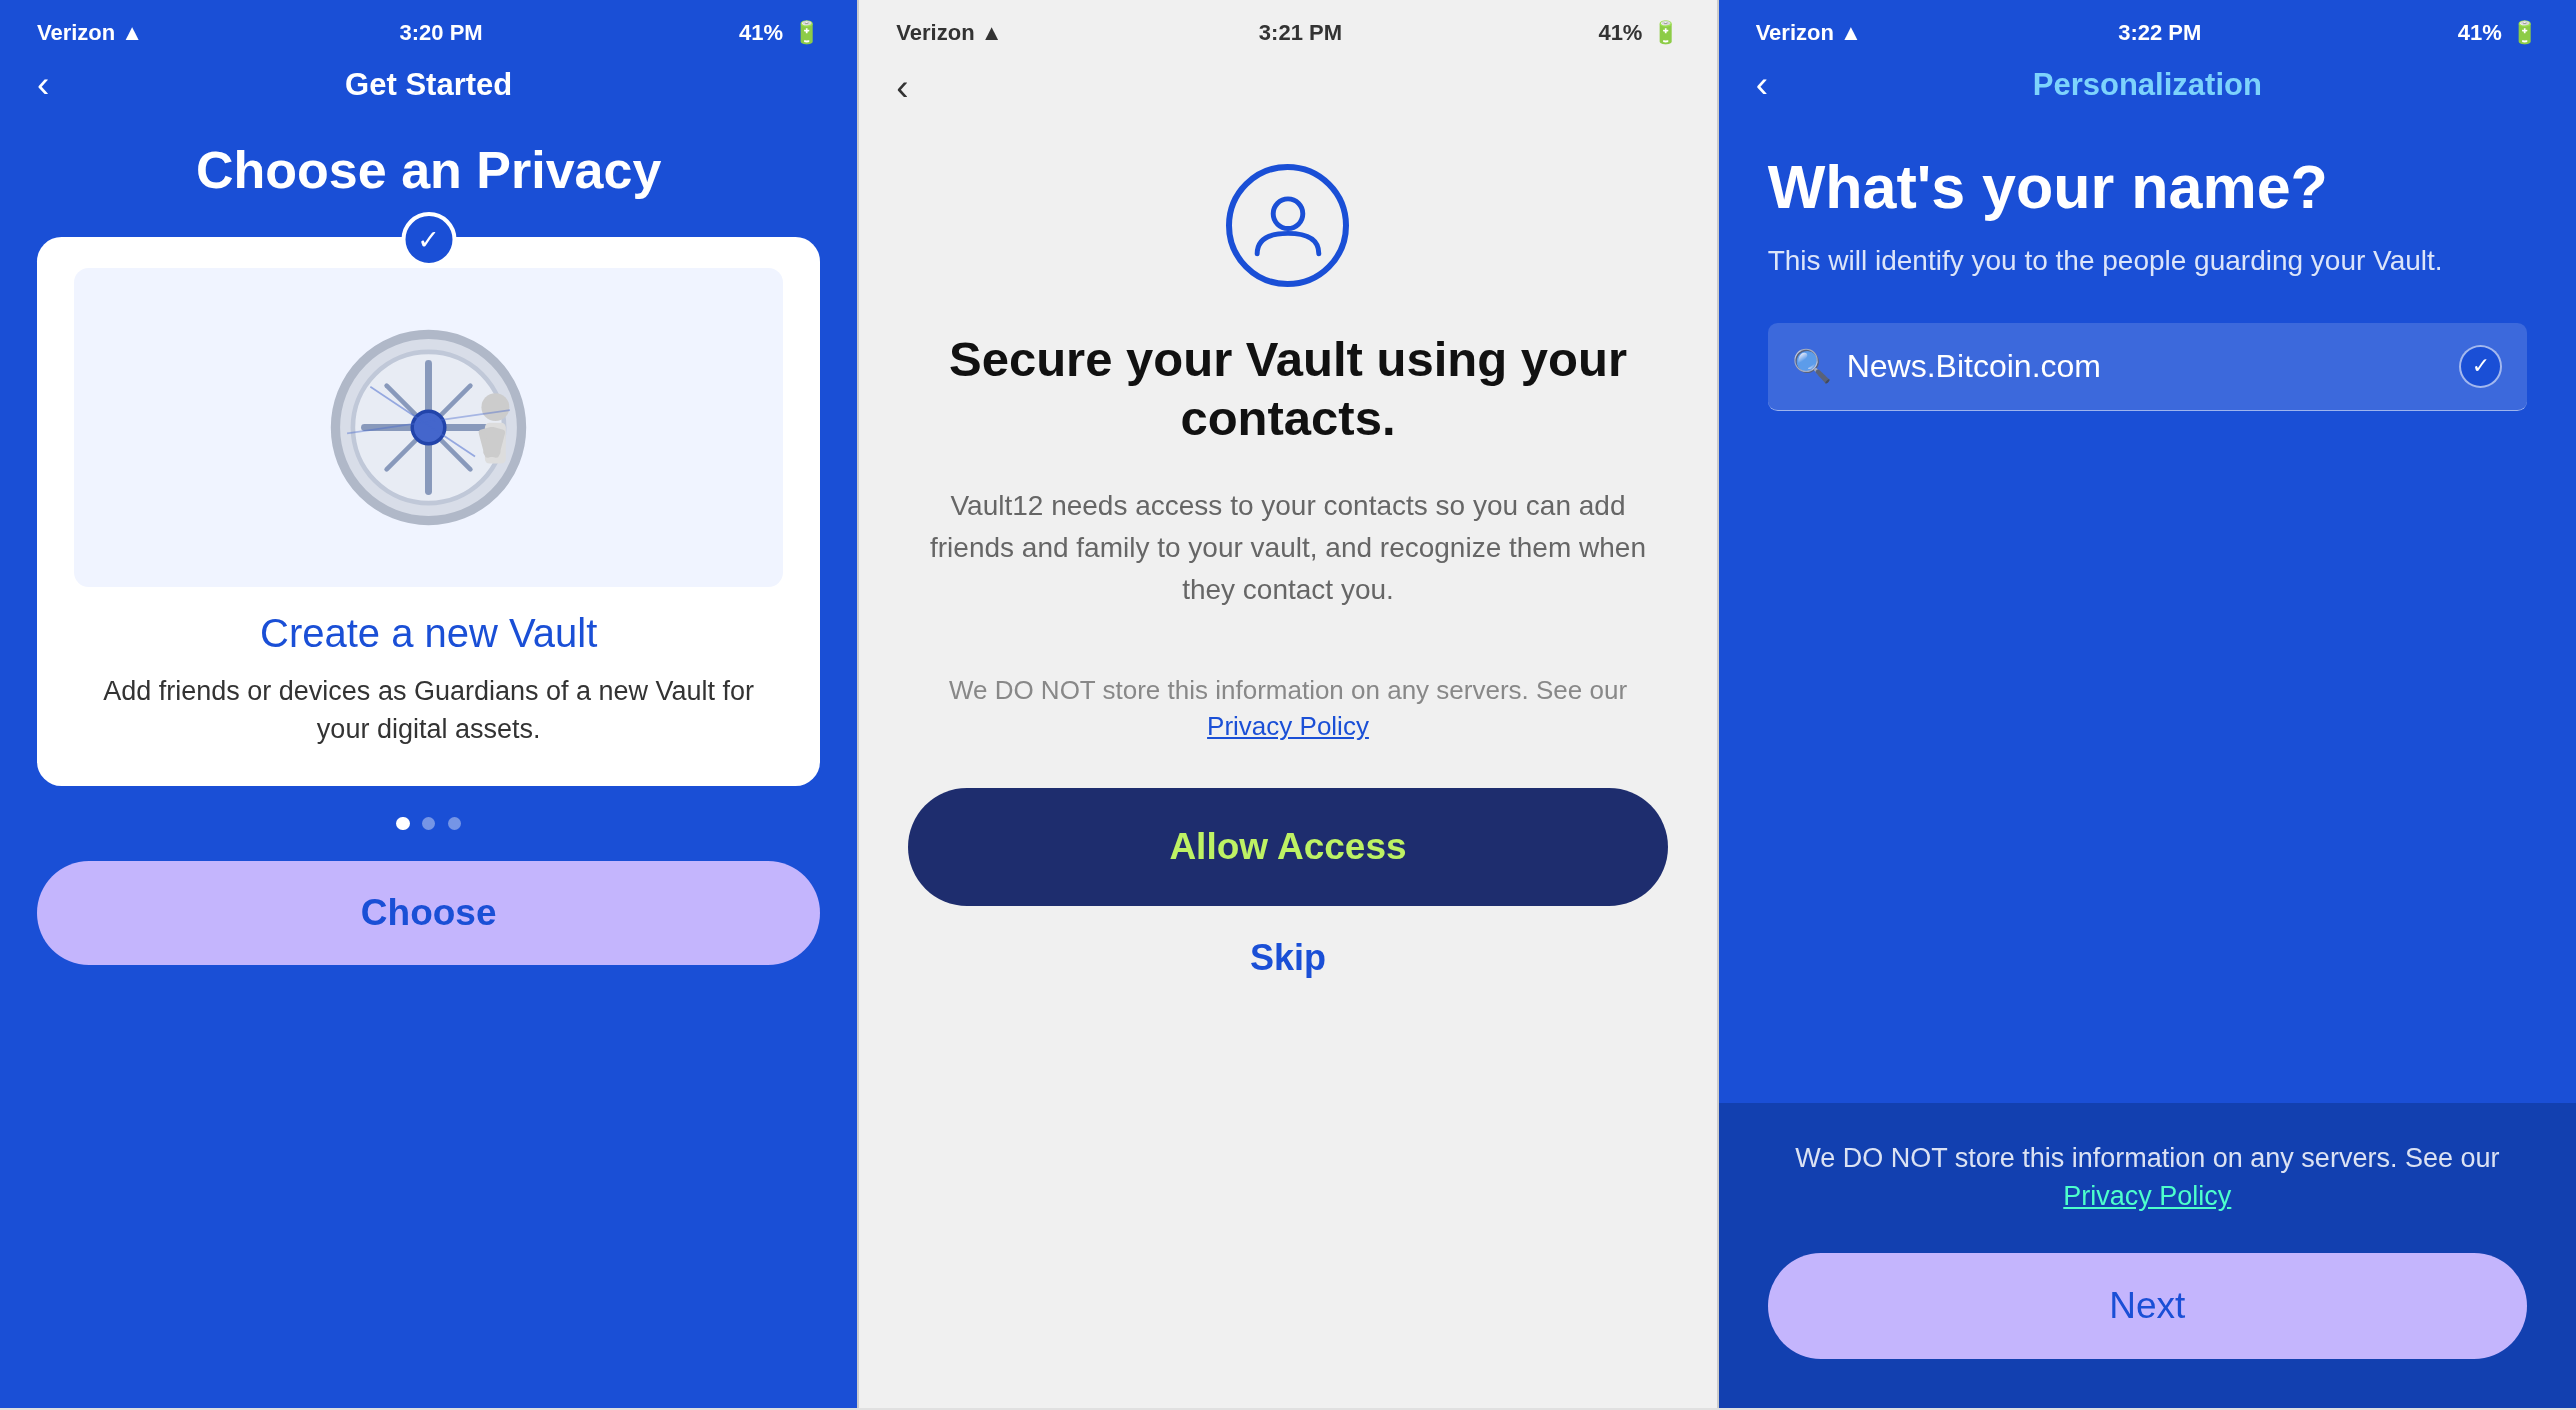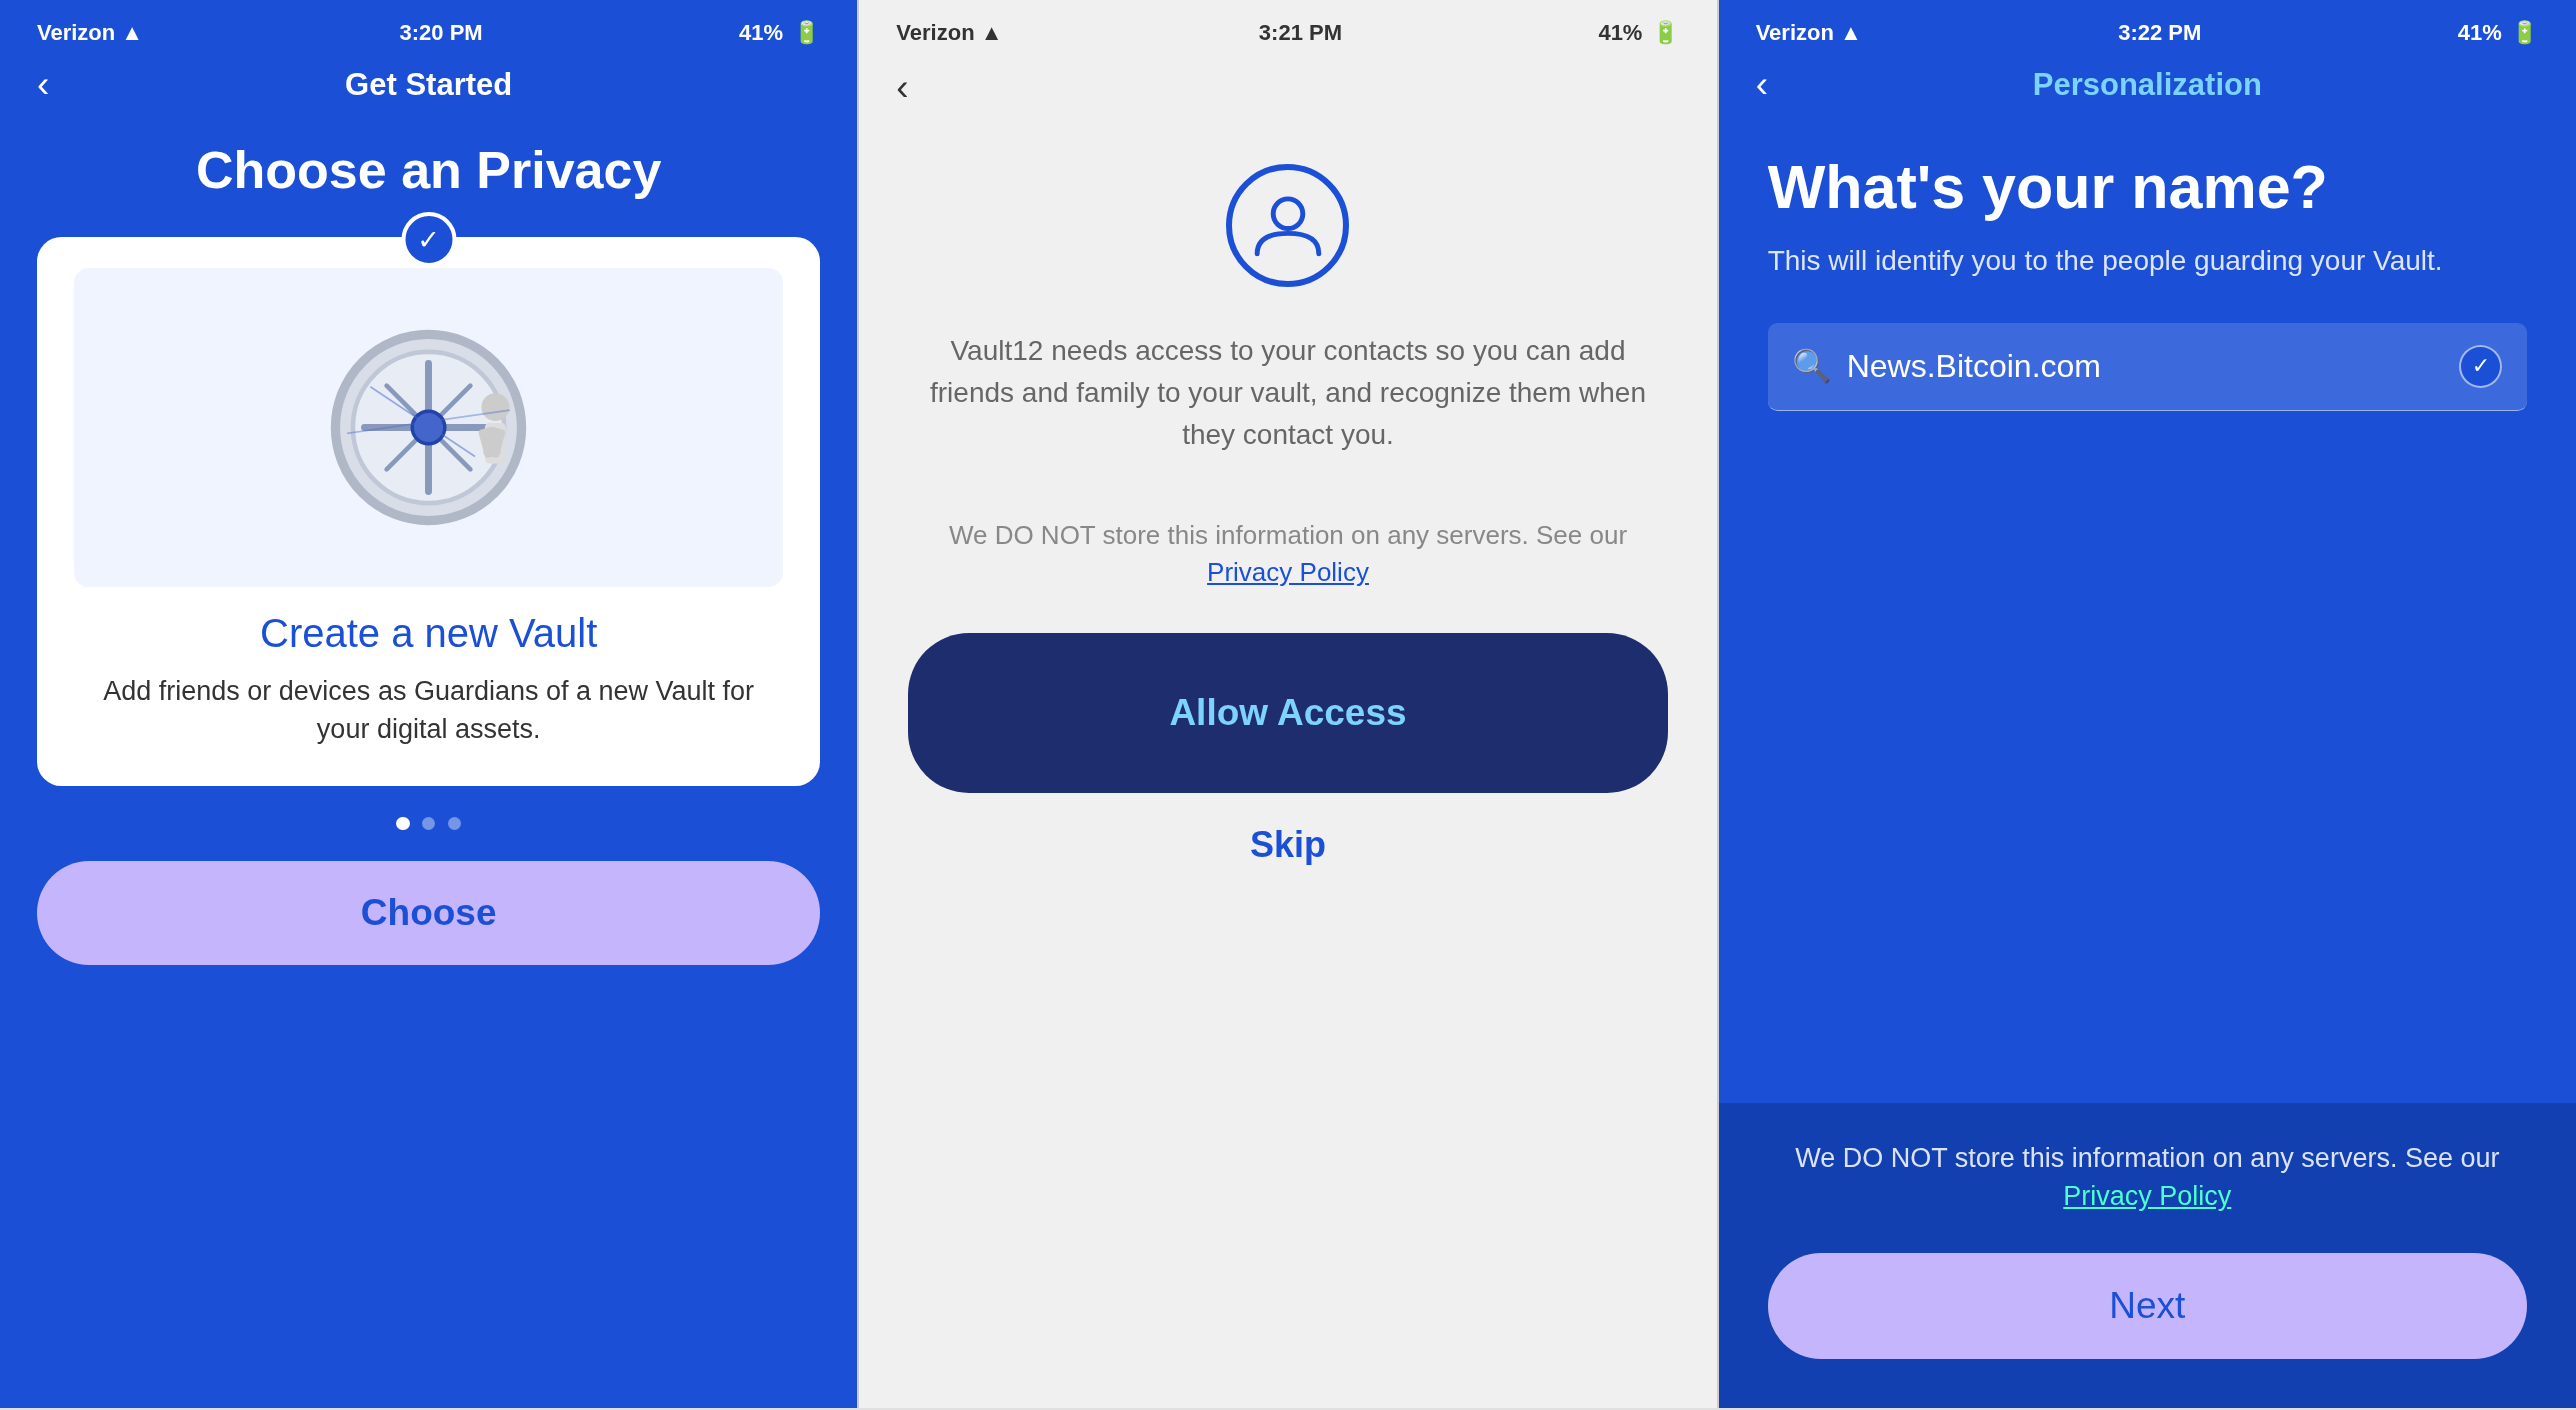--- a/index.html
+++ b/index.html
@@ -223,25 +223,25 @@
       margin-bottom: 43px;
     }
     .privacy-link {
       color: #1a4fd6;
       text-decoration: underline;
     }
     .btn-allow {
       background: #1e2d6e;
       border: none;
       border-radius: 61px;
-      padding: 59px 0;
+      padding: 38px 0;
       width: 100%;
       font-size: 37px;
       font-weight: 600;
-      color: #7dd3fc;
+      color: #bef264;
       cursor: pointer;
       margin-bottom: 31px;
     }
     .btn-skip {
       background: none;
       border: none;
       font-size: 36px;
       font-weight: 600;
       color: #1a4fd6;
       cursor: pointer;
@@ -413,20 +413,21 @@
 
   <div class="screen-content">
 
     <div class="person-icon-circle">
       <svg viewBox="0 0 120 120" width="74" height="74">
         <circle cx="60" cy="40" r="24" fill="none" stroke="#1a4fd6" stroke-width="8"></circle>
         <path d="M10 105 Q10 72 60 72 Q110 72 110 105" fill="none" stroke="#1a4fd6" stroke-width="8" stroke-linecap="round"></path>
       </svg>
     </div>
 
+    <h2 class="secure-title">Secure your Vault using your contacts.</h2>
 
     <p class="secure-desc">Vault12 needs access to your contacts so you can add friends and family to your vault, and recognize them when they contact you.</p>
 
     <p class="privacy-note">
       <span>We DO NOT store this information on any servers. See our</span>
       <span class="privacy-link">Privacy Policy</span>
     </p>
 
     <button class="btn-allow">Allow Access</button>
 

